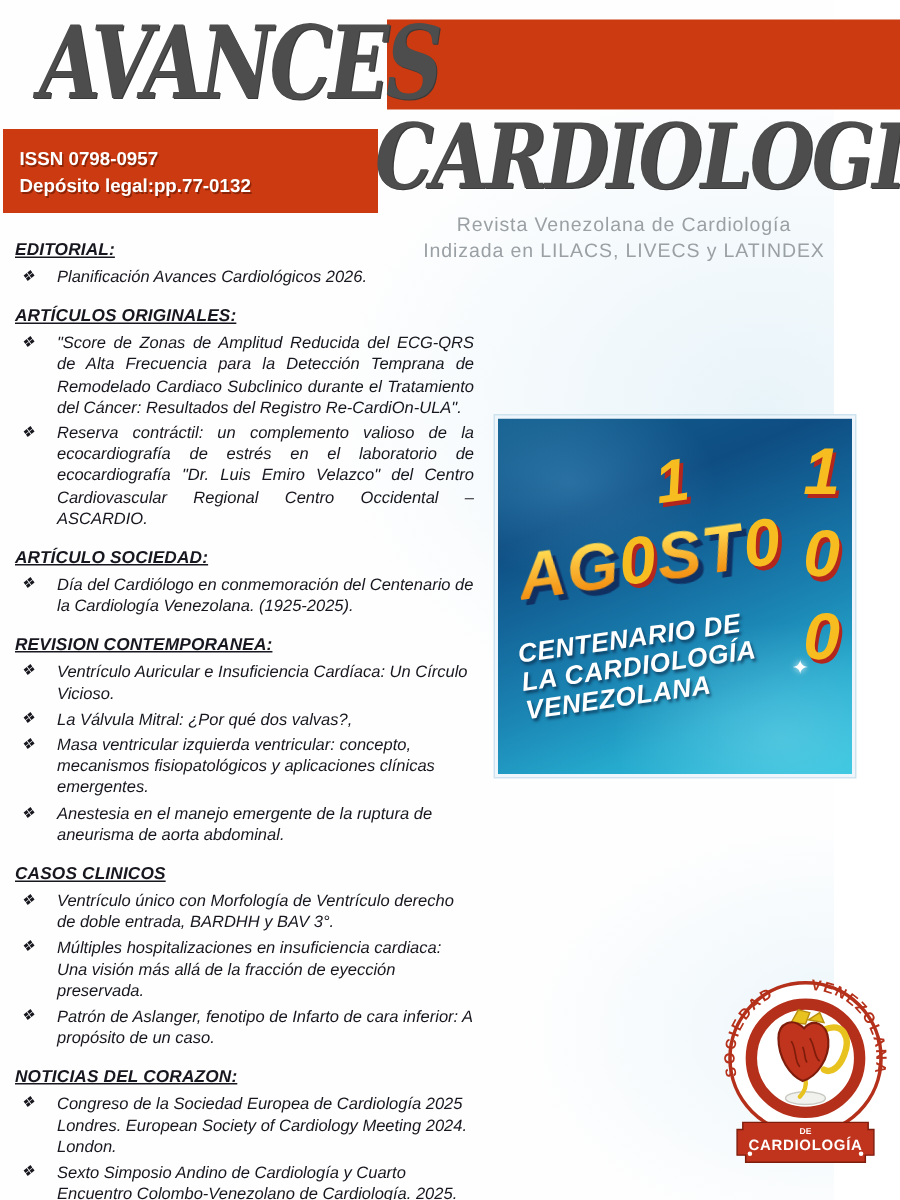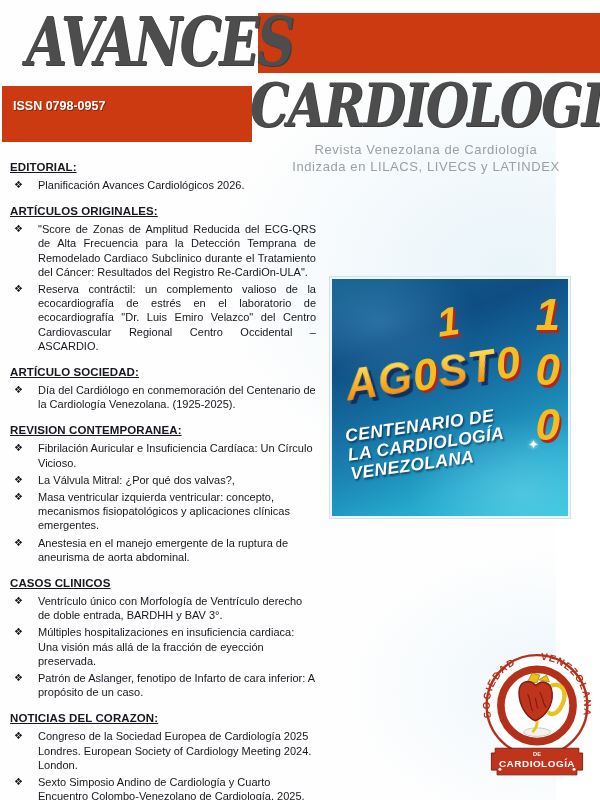--- a/index.html
+++ b/index.html
@@ -12,26 +12,26 @@
   
   .red-block{position:absolute;background:#cb3a10;}
   #red-top{left:258px;top:13px;width:342px;height:60px;}
   #red-issn{left:2px;top:86px;width:250px;height:56px;}
   .mag-title{position:absolute;font-family:"DejaVu Serif",serif;font-style:italic;font-weight:bold;
     color:#4d4d4d;text-shadow:1px 1px 0 #3a3a3a;white-space:nowrap;transform-origin:left top;}
   #title-avances{left:26px;top:2px;font-size:66px;letter-spacing:-3px;transform:scaleX(.80) scaleY(1.02);}
   #title-cardio{left:250px;top:70px;font-size:60px;letter-spacing:-2px;transform:scaleX(.82) scaleY(1.0);}
   .issn-lines{position:absolute;left:13px;top:97px;color:#fff;font-weight:bold;font-size:12.5px;line-height:18px;
     text-shadow:1px 1px 0 rgba(90,20,0,.55);}
-  .subtitle{position:absolute;left:258px;top:142px;width:336px;text-align:center;color:#9aa0a4;
+  .subtitle{position:absolute;left:248px;top:142px;width:336px;text-align:center;color:#9aa0a4;
     font-size:13px;line-height:16.5px;letter-spacing:.6px;}
 
   
   #toc{position:absolute;left:10px;top:160px;width:312px;color:#17171f;}
-  .toc-section{margin-top:12px;}
+  .toc-section{margin-top:12px;font-style:italic;}
   .toc-section:first-child{margin-top:0;}
   .toc-header{font-weight:bold;text-decoration:underline;font-size:11.5px;line-height:15px;margin-bottom:3px;letter-spacing:.1px;}
   .toc-item{display:flex;align-items:flex-start;margin:3px 0;}
   .bullet{flex:0 0 24px;font-size:10px;line-height:14.2px;padding-left:4px;}
   .item-text{flex:1;font-size:11px;line-height:14.2px;padding-right:6px;}
   .item-text.justify{text-align:justify;}
 
   
   #poster{position:absolute;left:330px;top:277px;width:236px;height:237px;overflow:hidden;
     border:2px solid #eef6fb;box-shadow:0 0 0 1px #cfe3ee;
@@ -63,20 +63,21 @@
 <body>
 
 <div id="page">
 
   <div id="red-top" class="red-block"></div>
   <div id="title-avances" class="mag-title">AVANCES</div>
 
   <div id="red-issn" class="red-block"></div>
   <div class="issn-lines">
     <div>ISSN 0798-0957</div>
+    <div>Depósito legal:pp.77-0132</div>
   </div>
 
   <div id="title-cardio" class="mag-title">CARDIOLOGICOS</div>
 
   <div class="subtitle">
     <div>Revista Venezolana de Cardiología</div>
     <div>Indizada en LILACS, LIVECS y LATINDEX</div>
   </div>
 
   <div id="toc">
@@ -102,21 +103,21 @@
         <div class="toc-header">ARTÍCULO SOCIEDAD:</div>
         <div class="toc-item">
           <span class="bullet">❖</span>
           <span class="item-text">Día del Cardiólogo en conmemoración del Centenario de la Cardiología Venezolana.   (1925-2025).</span>
         </div>
       </div>
       <div class="toc-section">
         <div class="toc-header">REVISION CONTEMPORANEA:</div>
         <div class="toc-item">
           <span class="bullet">❖</span>
-          <span class="item-text">Fibrilación Auricular e Insuficiencia Cardíaca: Un Círculo Vicioso.</span>
+          <span class="item-text">Ventrículo Auricular e Insuficiencia Cardíaca: Un Círculo Vicioso.</span>
         </div>
         <div class="toc-item">
           <span class="bullet">❖</span>
           <span class="item-text">La Válvula Mitral: ¿Por qué dos valvas?,</span>
         </div>
         <div class="toc-item">
           <span class="bullet">❖</span>
           <span class="item-text">Masa ventricular izquierda ventricular: concepto, mecanismos fisiopatológicos y aplicaciones clínicas emergentes.</span>
         </div>
         <div class="toc-item">

